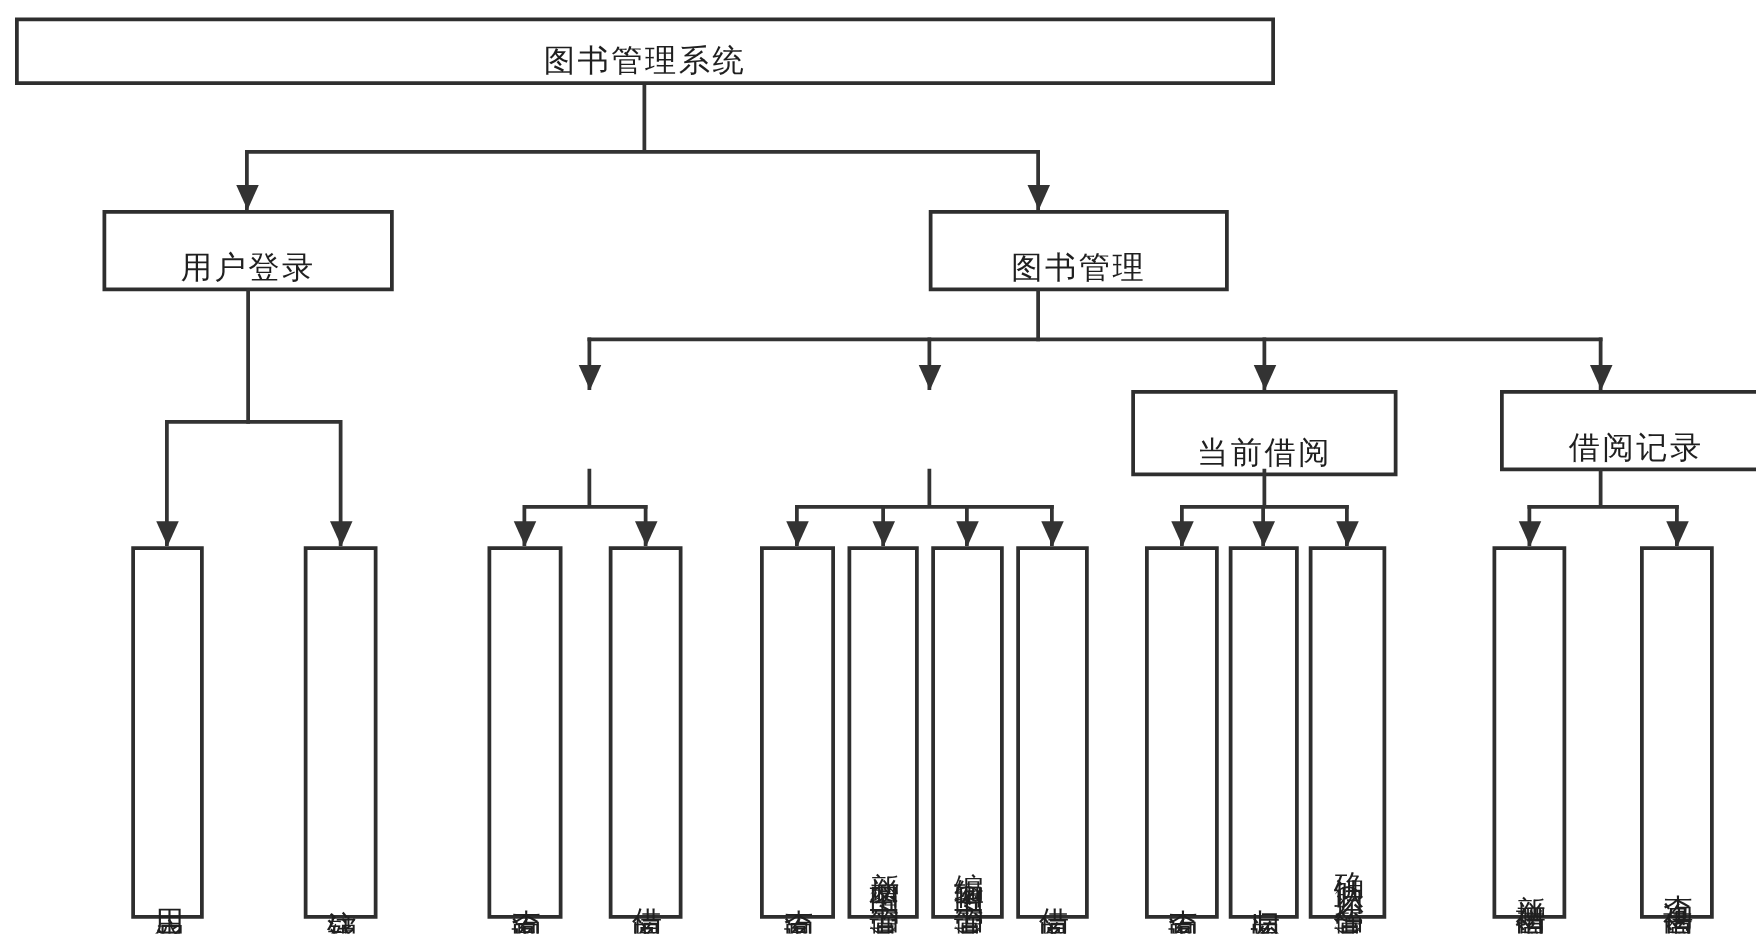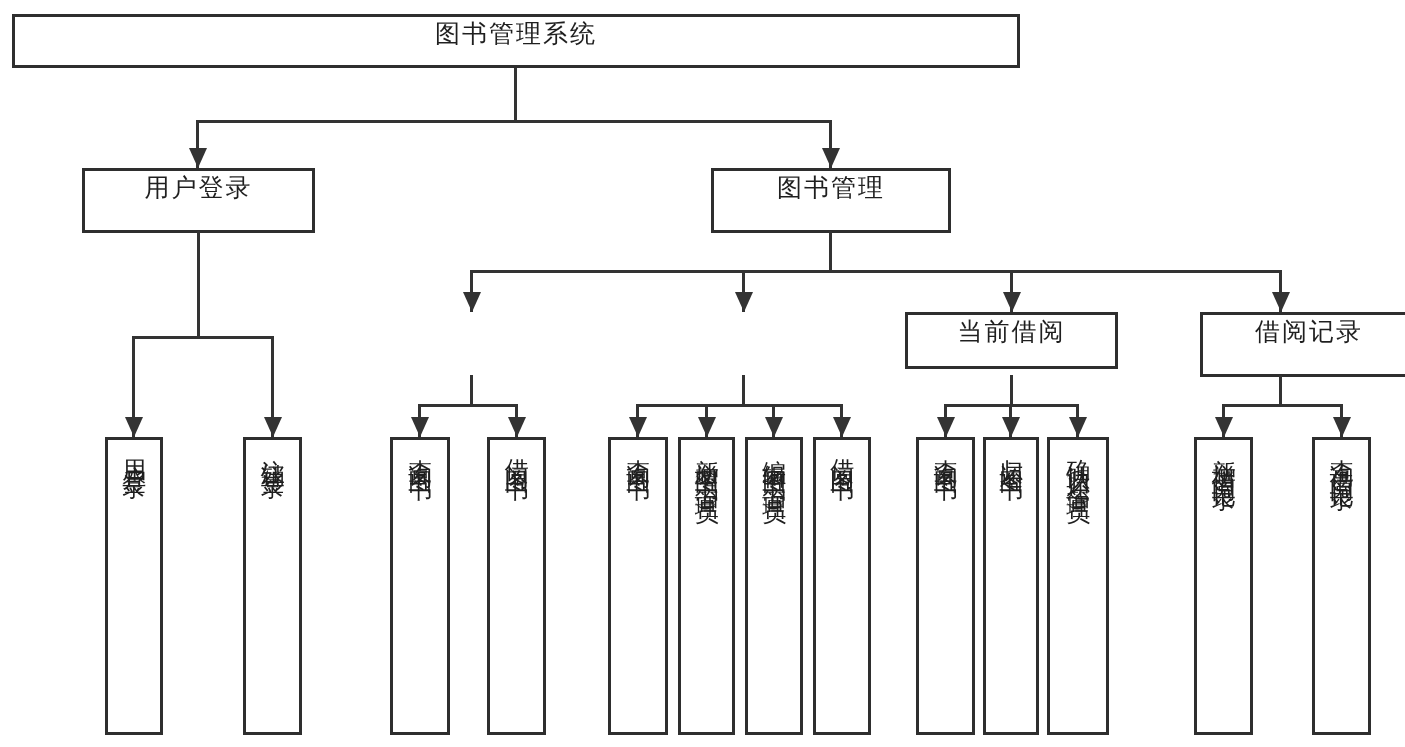--- a/index.html
+++ b/index.html
@@ -17,21 +17,21 @@
     overflow:hidden;
     font-family:"Liberation Sans","DejaVu Sans",sans-serif;
     color:var(--text);
   }
   
   .box{
     position:absolute;
     background:var(--fill);
     border:3px solid var(--border);
     box-sizing:border-box;
-    display:flex;align-items:flex-start;justify-content:center;
+    display:flex;align-items:flex-end;justify-content:center;
   }
   .hlabel{
     font-size:25px;
     letter-spacing:2px;
     color:var(--text);
     white-space:nowrap;
   }
   .vbox{top:437px;height:298px;}
   .vlabel{
     writing-mode:vertical-rl;
@@ -54,24 +54,24 @@
     left:50%;bottom:0;
     transform:translateX(-50%);
     width:0;height:0;
     border-left:9px solid transparent;
     border-right:9px solid transparent;
     border-top:20px solid var(--line);
   }
   
   #n-root{left:12px;top:14px;width:1008px;height:54px}
   #n-user-login{left:82px;top:168px;width:233px;height:65px}
-  #n-book-mgmt{left:711px;top:168px;width:240px;height:65px}
+  #n-book-mgmt{left:743px;top:168px;width:240px;height:65px}
   #n-new-rec{left:362px;top:312px;width:219px;height:65px}
   #n-book-borrow{left:637px;top:312px;width:214px;height:65px}
-  #n-current-borrow{left:905px;top:312px;width:213px;height:57px}
+  #n-current-borrow{left:905px;top:312px;width:213px;height:69px}
   #n-borrow-records{left:1200px;top:312px;width:218px;height:65px}
   #n-l-user-login{left:105px;width:58px}
   #n-l-logout{left:243px;width:59px}
   #n-rec-query{left:390px;width:60px}
   #n-rec-borrow{left:487px;width:59px}
   #n-bb-query{left:608px;width:60px}
   #n-bb-add{left:678px;width:57px}
   #n-bb-edit{left:745px;width:58px}
   #n-bb-borrow{left:813px;width:58px}
   #n-cb-query{left:916px;width:59px}

